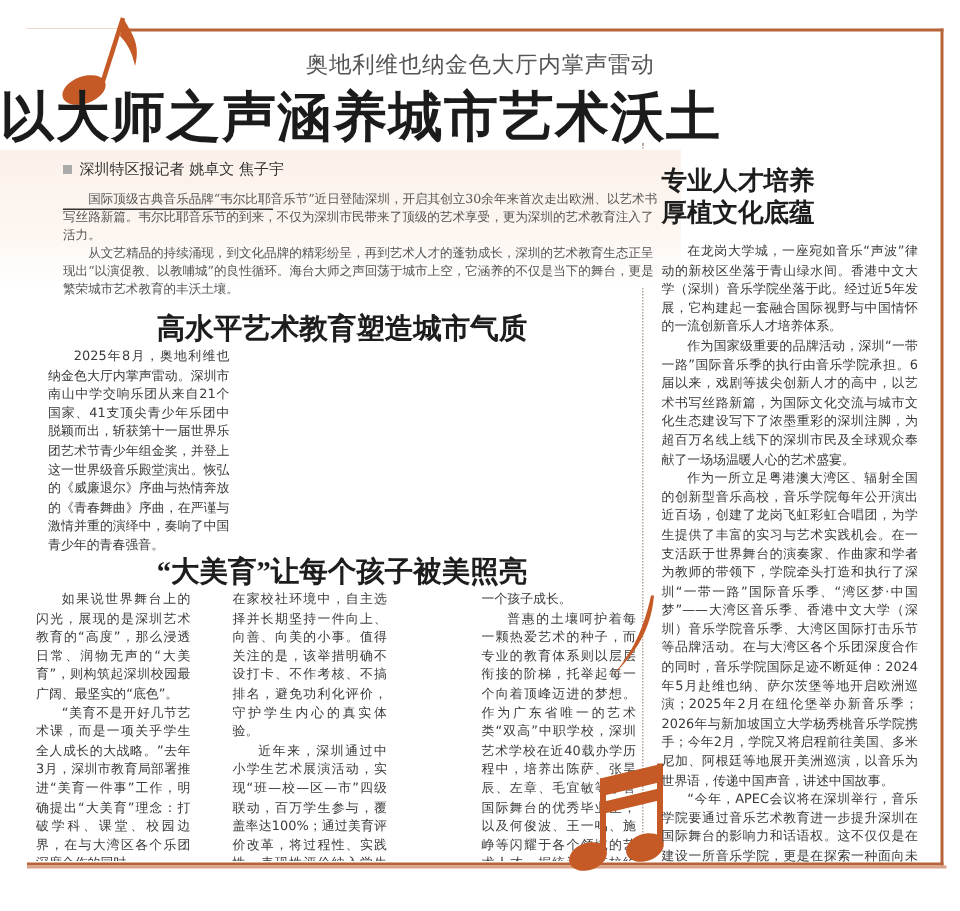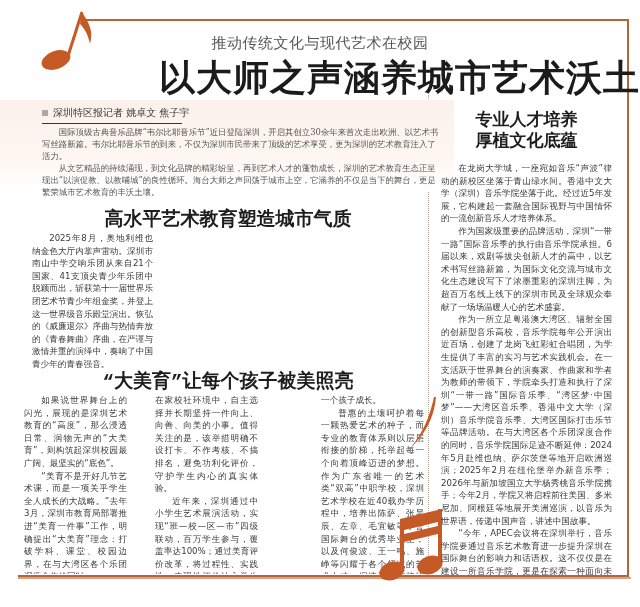--- a/index.html
+++ b/index.html
@@ -14,79 +14,79 @@
   }
   .frame-left-cut { position:absolute; left:18px; top:19px; width:64px; height:3px; background:#fff; }
   .frame-bottom-shadow { position:absolute; left:18px; top:577px; width:613px; height:2px; background:#d9a387; }
   .note-top { position:absolute; left:38px; top:4px; width:60px; height:70px; }
   .kicker {
     position:absolute; left:0; width:640px; top:34px; text-align:center;
     font-size:15px; color:#555; letter-spacing:0.5px;
     font-family:"DejaVu Sans", sans-serif;
   }
   .headline {
-    position:absolute; left:0; width:640px; top:54px; text-align:right;
+    position:absolute; left:0; width:640px; top:54px; text-align:left;
     font-size:36px; font-weight:bold; color:#1b1b1b; letter-spacing:1px;
     font-family:"DejaVu Serif", serif;
   }
   .left-area { position:absolute; left:28px; top:100px; width:398px; height:474px; }
   .lead-band {
     position:absolute; left:-28px; top:0; width:454px; height:92px;
     background:linear-gradient(180deg,#fbf1ea 0%, #fdf6f1 60%, #ffffff 100%);
   }
   .byline {
     position:absolute; left:14px; top:6px; font-size:10px; color:#333;
-    padding-bottom:3px; border-bottom:1.5px solid #333; width:140px; white-space:nowrap;
+    padding-bottom:19px; border-bottom:1.5px solid #333; width:140px; white-space:nowrap;
   }
   .byline .sq { display:inline-block; width:6px; height:6px; background:#aaa; margin-right:5px; vertical-align:middle; }
   .lead {
     position:absolute; left:14px; top:26px; width:400px;
     font-family:"DejaVu Serif", serif; font-size:8.4px; line-height:12px; color:#555;
   }
   .lead p { margin:0; text-indent:2em; }
   .divider {
     position:absolute; left:428px; top:95px; width:0; height:478px;
     border-left:1.5px dotted #b9a59a;
   }
   .sec-title {
-    position:absolute; font-family:Liberation Mono, monospace; font-weight:bold; color:#1d1d1d;
+    position:absolute; font-family:Liberation Serif, serif; font-weight:bold; color:#1d1d1d;
     text-align:center;
   }
   .cols { position:absolute; display:flex; gap:28px; }
   .col {
     font-size:8.6px; line-height:12.6px; color:#3a3a3a; text-align:justify;
   }
   .col p { margin:0; text-indent:2em; }
   .col p.cont { text-indent:0; }
   .right-col {
     position:absolute; left:441px; top:110px; width:171px;
   }
   .right-title {
-    font-family:Liberation Mono, monospace; font-weight:bold; font-size:17px; line-height:21px;
-    text-align:center; color:#1d1d1d; margin-bottom:10px;
+    font-family:Liberation Sans, sans-serif; font-weight:bold; font-size:17px; line-height:21px;
+    text-align:left; color:#1d1d1d; margin-bottom:10px;
   }
   .right-body { font-size:8.6px; line-height:12.6px; color:#3a3a3a; text-align:justify; }
   .right-body p { margin:0; text-indent:2em; }
   .notes-bottom { position:absolute; left:378px; top:505px; width:70px; height:80px; }
   .note-small { position:absolute; left:404px; top:395px; width:36px; height:60px; }
 </style>
 </head>
 <body>
 
 <div class="frame"></div>
 <div class="frame-left-cut"></div>
 <div class="frame-bottom-shadow"></div>
 
 <svg class="note-top" viewBox="0 0 60 70">
   <ellipse cx="18" cy="56" rx="15" ry="9" fill="#c65a26" transform="rotate(-20 18 56)"></ellipse>
   <path d="M30 52 L44 8" stroke="#c65a26" stroke-width="3" fill="none"></path>
   <path d="M44 8 C 50 18, 56 26, 52 40 C 50 30, 46 24, 42 20 Z" fill="#c65a26"></path>
 </svg>
 
-<div class="kicker">推动传统文化与现代艺术在校园</div>
+<div class="kicker">奥地利维也纳金色大厅内掌声雷动</div>
 <div class="headline">以大师之声涵养城市艺术沃土</div>
 
 <div class="divider"></div>
 
 <div class="left-area">
   <div class="lead-band"></div>
   <div class="byline">
     <span class="sq"></span><span>深圳特区报记者 姚卓文 焦子宇</span>
   </div>
   <div class="lead">

